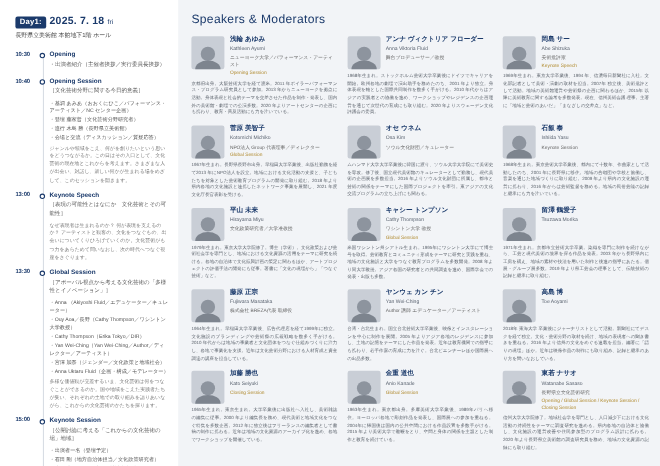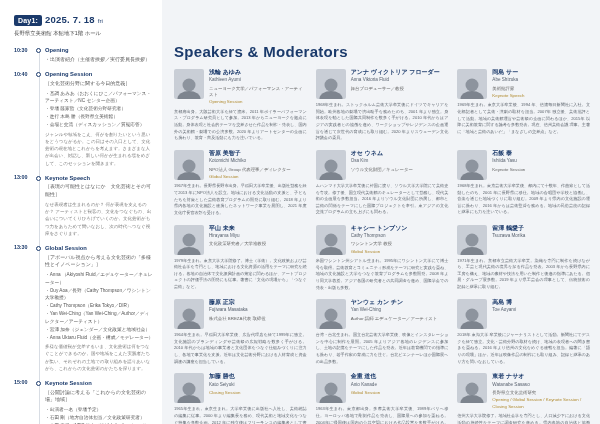--- a/index.html
+++ b/index.html
@@ -47,21 +47,21 @@
     position:absolute;left:22px;top:2px;width:5px;height:5px;border-radius:50%;
     background:#fff;border:1.2px solid #1b3a6b;box-sizing:border-box;
   }
 
   
   .right{
     flex:1;background:#f2f4f7;box-sizing:border-box;
     padding:12px 10px 10px 12px;position:relative;
   }
   .right-title{
-    font-size:15px;color:#1b3a6b;font-weight:bold;letter-spacing:.3px;margin-bottom:9px;margin-top:31px;
+    font-size:11px;color:#1b3a6b;font-weight:normal;letter-spacing:.3px;margin-bottom:9px;
   }
   .grid{
     display:grid;grid-template-columns:repeat(3,1fr);
     column-gap:9px;row-gap:8px;
   }
   .person{display:block;}
   .p-head{display:flex;gap:5px;align-items:flex-start;}
   .avatar{
     width:30px;height:30px;flex:0 0 30px;border-radius:2px;background:#c9ced6;
     position:relative;overflow:hidden;

